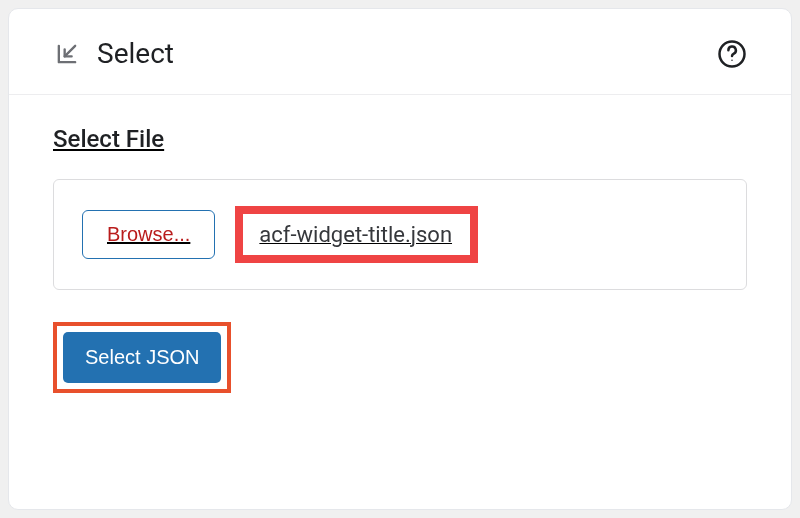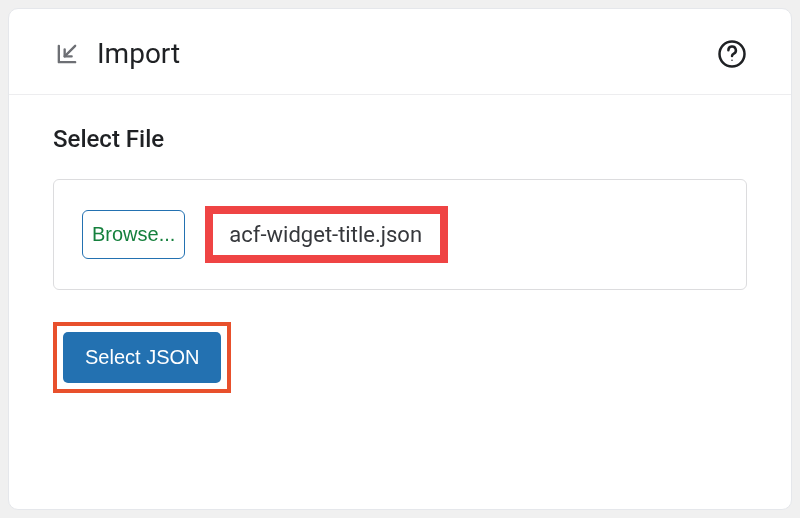--- a/index.html
+++ b/index.html
@@ -41,42 +41,43 @@
       font-weight: 400;
       color: #1f2124;
     }
     .help-icon {
       color: #1f2124;
       display: inline-flex;
       cursor: pointer;
     }
     .card-body {
       padding: 30px 44px 40px 44px;
+      text-decoration: underline;
     }
     .section-label {
       font-size: 24px;
       font-weight: 500;
       color: #1f2124;
       margin-bottom: 26px;
     }
     .file-row {
       border: 1px solid #dcdcde;
       border-radius: 6px;
       padding: 26px 28px;
       display: flex;
       align-items: center;
       gap: 20px;
       margin-bottom: 32px;
     }
     .browse-btn {
       background: #ffffff;
       border: 1.5px solid #2371b1;
-      color: #15803d;
+      color: #b91c1c;
       font-size: 20px;
-      padding: 12px 9px;
+      padding: 12px 24px;
       border-radius: 6px;
       cursor: pointer;
       font-weight: 400;
     }
     .filename-wrap {
       border: 8px solid #ef4444;
       padding: 8px 18px 8px 16px;
     }
     .filename {
       font-size: 22px;
@@ -104,21 +105,21 @@
 <div class="card">
   <div class="card-header">
     <div class="header-left">
       <span class="header-icon">
         <svg width="28" height="28" viewBox="0 0 24 24" fill="none" stroke="currentColor" stroke-width="2" stroke-linecap="round" stroke-linejoin="round">
           <path d="M5 5v14h14"></path>
           <path d="M19 5l-9 9"></path>
           <path d="M10 8v6h6"></path>
         </svg>
       </span>
-      <span class="header-title">Import</span>
+      <span class="header-title">Select</span>
     </div>
     <span class="help-icon">
       <svg width="30" height="30" viewBox="0 0 24 24" fill="none" stroke="currentColor" stroke-width="2" stroke-linecap="round" stroke-linejoin="round">
         <circle cx="12" cy="12" r="10"></circle>
         <path d="M9.1 9a3 3 0 1 1 4.4 2.65c-.7.4-1.5.85-1.5 1.85"></path>
         <circle cx="12" cy="17" r="0.6" fill="currentColor" stroke="none"></circle>
       </svg>
     </span>
   </div>
 

